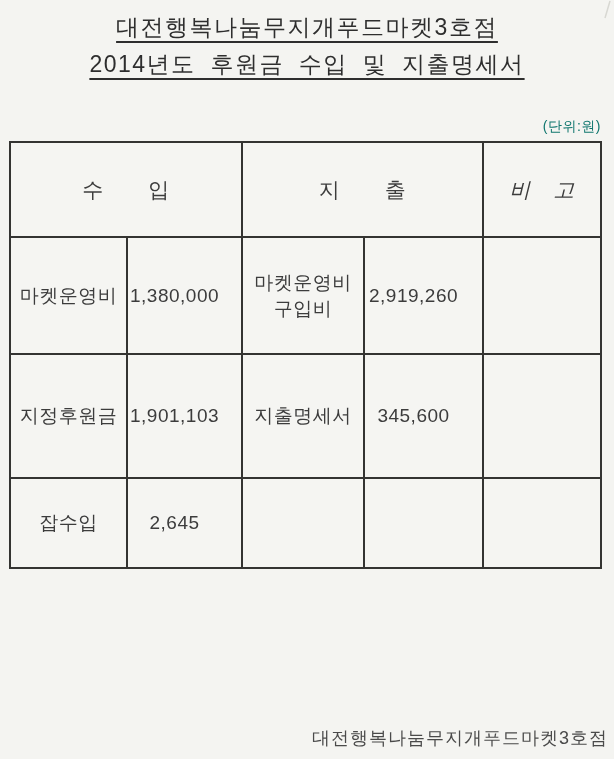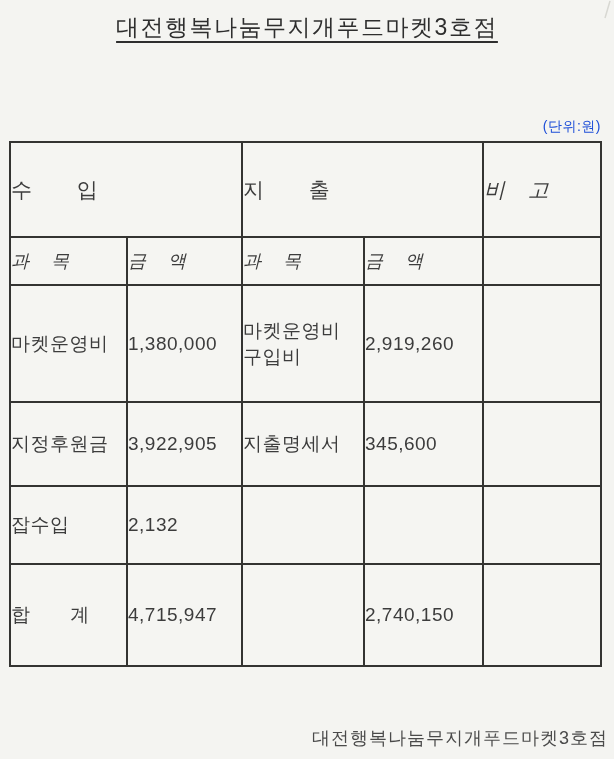--- a/index.html
+++ b/index.html
@@ -39,47 +39,47 @@
     margin-top: 7px;
     word-spacing: 7px;
   }
   
   .unit-note {
     position: absolute;
     top: 118px;
     right: 13px;
     font-size: 14px;
     letter-spacing: 0.5px;
-    color: #1d4ed8;
+    color: #0f766e;
   }
   
   table.statement {
     position: absolute;
     left: 9px;
     top: 141px;
     width: 591px;
     border-collapse: collapse;
     table-layout: fixed;
     background: #f5f5f2;
   }
   table.statement td {
     border: 2px solid #343432;
     vertical-align: middle;
-    text-align: left;
+    text-align: center;
     font-size: 19px;
     color: #3c3c3c;
     letter-spacing: 0.5px;
     white-space: pre-line;
     overflow: hidden;
   }
   tr.h1 td { height: 95px; font-size: 21px; }
   tr.h2 td { height: 48px; font-size: 18px; }
   tr.r1 td { height: 117px; }
-  tr.r2 td { height: 84px; }
-  tr.r3 td { height: 78px; }
+  tr.r2 td { height: 124px; }
+  tr.r3 td { height: 90px; }
   tr.r4 td { height: 102px; }
   .ws-wide { word-spacing: 38px; }
   .ws-med  { word-spacing: 16px; font-style: italic; }
   .total-label { word-spacing: 34px; }
   td.amount {
     text-align: right;
     padding-right: 20px;
     font-size: 20px;
     letter-spacing: 0.5px;
     color: #454545;
@@ -111,20 +111,21 @@
     pointer-events: none;
   }
 </style>
 </head>
 <body>
 
 <div class="sheet">
 
   <div class="title-block">
     <div><span class="title-line">대전행복나눔무지개푸드마켓3호점</span></div>
+    <div><span class="title-line second">2014년도 후원금 수입 및 지출명세서</span></div>
   </div>
 
   <div class="unit-note">(단위:원)</div>
 
   <svg class="smudge" viewBox="0 0 80 50" aria-hidden="true">
     <path d="M6 18 C 22 2, 52 4, 62 12" fill="none" stroke="#d4d4cf" stroke-width="2.5" stroke-linecap="round"></path>
     <path d="M4 38 C 18 34, 34 26, 46 24" fill="none" stroke="#dcdcd7" stroke-width="2" stroke-linecap="round"></path>
   </svg>
 
   <svg class="corner-mark" viewBox="0 0 14 20" aria-hidden="true">
@@ -138,54 +139,40 @@
       <col style="width:122px">
       <col style="width:119px">
       <col style="width:118px">
     </colgroup>
     <tbody>
       <tr class="h1">
         <td colspan="2" class="ws-wide">수 입</td>
         <td colspan="2" class="ws-wide">지 출</td>
         <td class="ws-med">비 고</td>
       </tr>
-      <tr class="h2">
-        <td class="ws-med">과 목</td>
-        <td class="ws-med">금 액</td>
-        <td class="ws-med">과 목</td>
-        <td class="ws-med">금 액</td>
-        <td></td>
-      </tr>
       <tr class="r1">
         <td>마켓운영비</td>
         <td class="amount">1,380,000</td>
         <td>마켓운영비
 구입비</td>
         <td class="amount">2,919,260</td>
         <td></td>
       </tr>
       <tr class="r2">
         <td>지정후원금</td>
-        <td class="amount">3,922,905</td>
+        <td class="amount">1,901,103</td>
         <td>지출명세서</td>
         <td class="amount">345,600</td>
         <td></td>
       </tr>
       <tr class="r3">
         <td>잡수입</td>
-        <td class="amount">2,132</td>
+        <td class="amount">2,645</td>
         <td></td>
         <td class="amount"></td>
-        <td></td>
-      </tr>
-      <tr class="r4">
-        <td class="total-label">합 계</td>
-        <td class="amount">4,715,947</td>
-        <td></td>
-        <td class="amount">2,740,150</td>
         <td></td>
       </tr>
     </tbody>
   </table>
 
   <div class="footer-sign">대전행복나눔무지개푸드마켓3호점</div>
 
 </div>
 
 </body></html>

